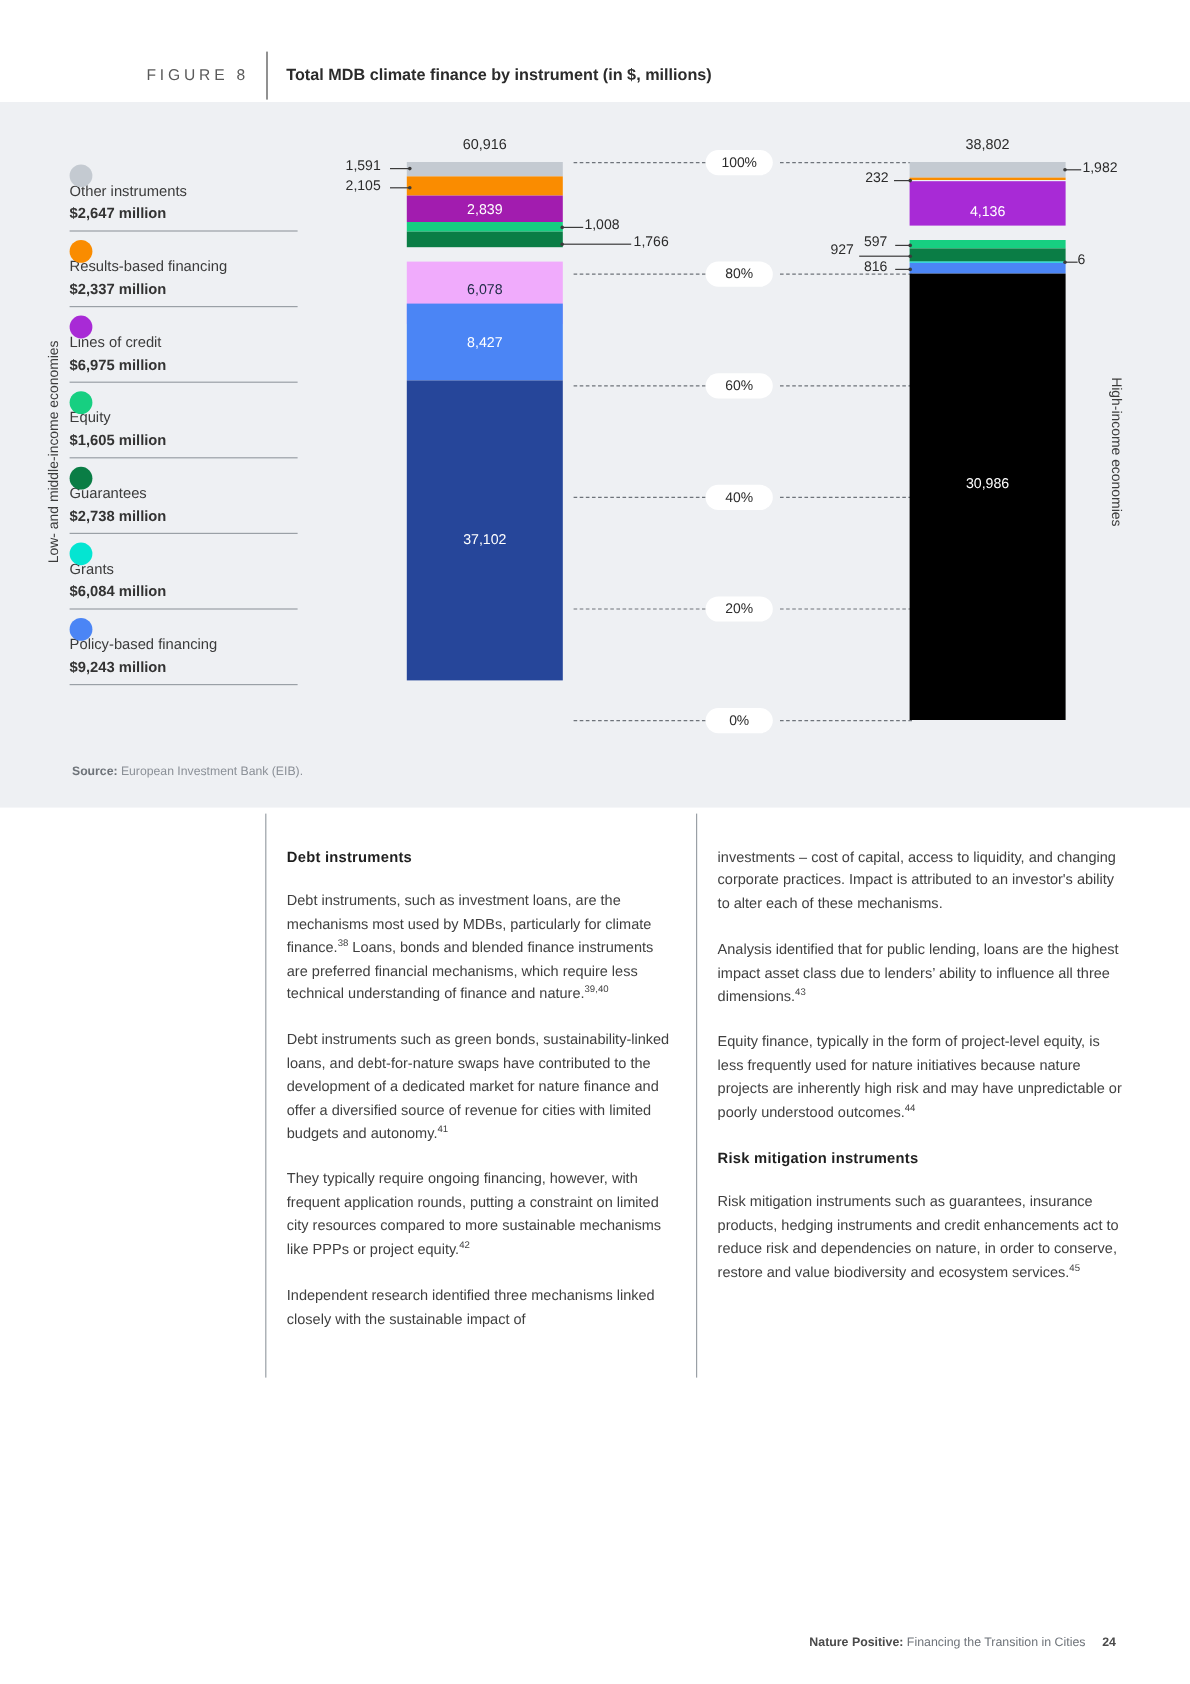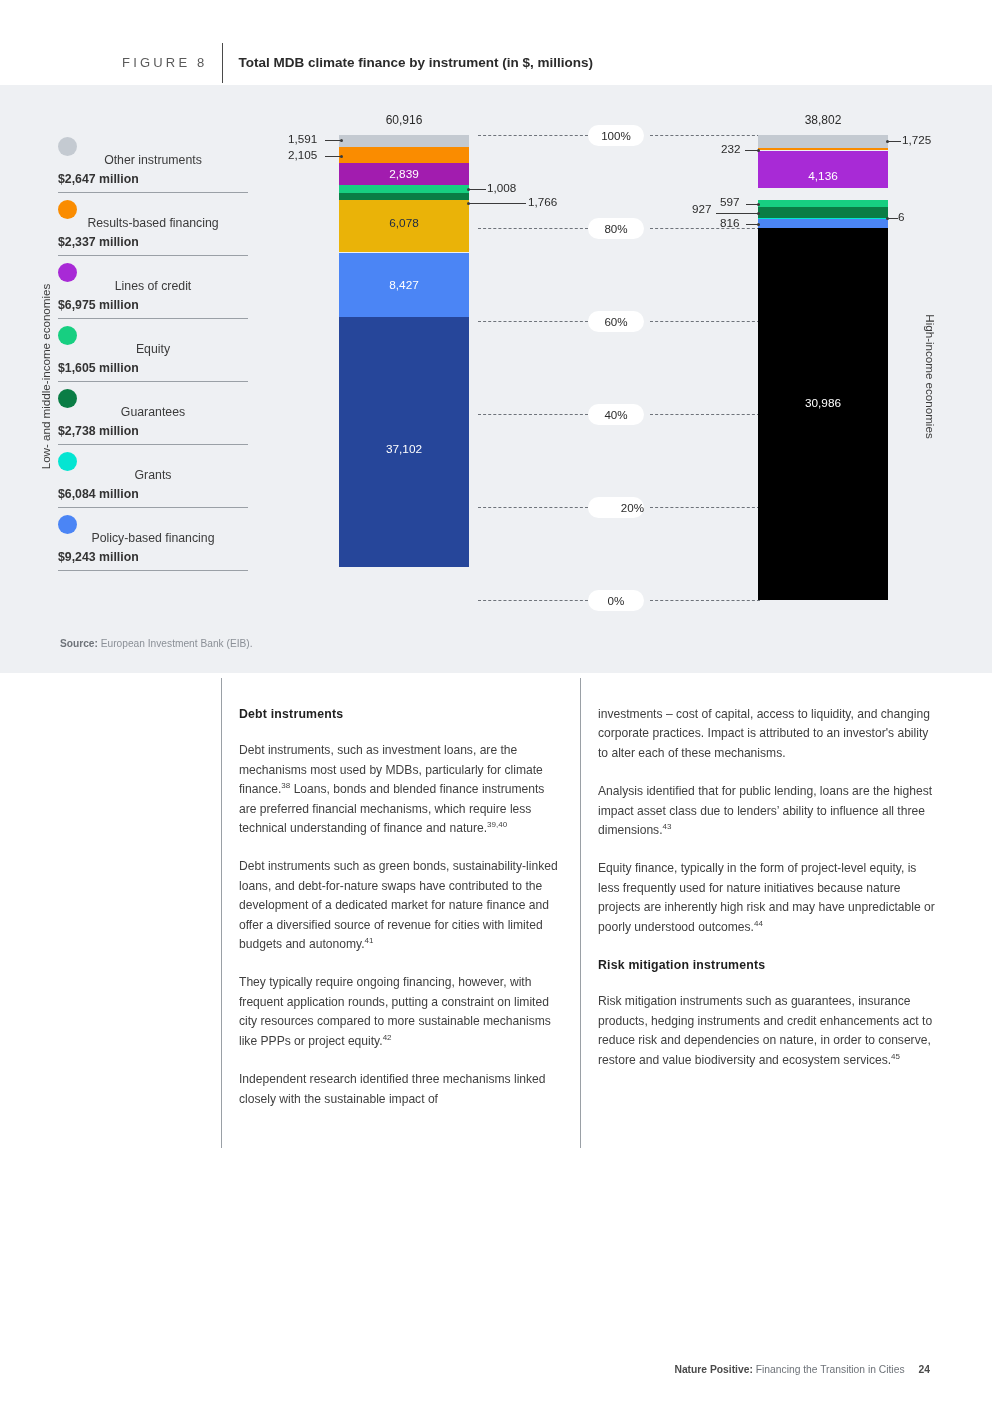--- a/index.html
+++ b/index.html
@@ -47,21 +47,21 @@
   }
   .legend-item.last{border-bottom:none;}
   .dot{
     position:absolute;left:0;top:7px;
     width:19px;height:19px;border-radius:50%;
   }
   .legend-text{
     margin-left:33px;
     font-size:12.3px;line-height:19.5px;color:#3b3b3b;
   }
-  .legend-name{display:block;text-align:center;}
+  .legend-name{display:block;}
   .legend-val{display:block;font-weight:bold;color:#333;}
 
   .source{
     position:absolute;left:60px;top:553px;
     font-size:10.2px;color:#8b9097;
   }
   .source b{color:#6e7379;font-weight:bold;}
 
   
   .chart{
@@ -223,41 +223,41 @@
     <div class="dash" style="left:478px;top:236px;width:110px;"></div>
     <div class="dash" style="left:650px;top:236px;width:110px;"></div>
     <div class="pct-pill" style="left:588px;top:226px;">60%</div>
 
     <div class="dash" style="left:478px;top:329px;width:110px;"></div>
     <div class="dash" style="left:650px;top:329px;width:110px;"></div>
     <div class="pct-pill" style="left:588px;top:319px;">40%</div>
 
     <div class="dash" style="left:478px;top:422px;width:110px;"></div>
     <div class="dash" style="left:650px;top:422px;width:110px;"></div>
-    <div class="pct-pill" style="left:588px;top:412px;text-align:right;">20%</div>
+    <div class="pct-pill" style="left:588px;top:412px;">20%</div>
 
     <div class="dash" style="left:478px;top:515px;width:110px;"></div>
     <div class="dash" style="left:650px;top:515px;width:110px;"></div>
     <div class="pct-pill" style="left:588px;top:505px;">0%</div>
 
     <div class="axis-title axis-left">Low- and middle-income economies</div>
     <div class="axis-title axis-right">High-income economies</div>
 
     <div class="bar-total" style="left:314px;top:28px;">60,916</div>
     <div class="bar-total" style="left:733px;top:28px;">38,802</div>
 
     <div class="bar" style="left:339px;top:50px;width:130px;height:465px;">
       <div class="seg" style="top:0px;height:12.1px;background:#c4cad1;"></div>
       <div class="seg" style="top:12.1px;height:16.1px;background:#fa8c00;"></div>
       <div class="seg" style="top:28.2px;height:21.7px;background:#a21caf;">
         <span class="seg-label" style="top:4px;">2,839</span>
       </div>
       <div class="seg" style="top:49.9px;height:7.7px;background:#17cf81;"></div>
       <div class="seg" style="top:57.6px;height:13.5px;background:#0a7d45;"></div>
-      <div class="seg" style="top:65px;height:52px;background:#eab308;">
+      <div class="seg" style="top:83px;height:52px;background:#f0abfc;">
         <span class="seg-label dark" style="top:16px;">6,078</span>
       </div>
       <div class="seg" style="top:117.5px;height:64.3px;background:#4b85f5;">
         <span class="seg-label" style="top:25px;">8,427</span>
       </div>
       <div class="seg" style="top:181.8px;height:250px;background:#26469a;">
         <span class="seg-label" style="top:125px;">37,102</span>
       </div>
     </div>
 
@@ -285,21 +285,21 @@
       </div>
       <div class="seg" style="top:65.1px;height:7.2px;background:#17cf81;"></div>
       <div class="seg" style="top:72.3px;height:11.1px;background:#0a7d45;"></div>
       <div class="seg" style="top:83.4px;height:0.1px;background:#04e5d2;"></div>
       <div class="seg" style="top:83.5px;height:9.8px;background:#4b85f5;"></div>
       <div class="seg" style="top:93.3px;height:371.7px;background:#000000;">
         <span class="seg-label" style="top:168px;">30,986</span>
       </div>
     </div>
 
-    <div class="callout" style="left:902px;top:48px;">1,725</div>
+    <div class="callout" style="left:902px;top:48px;">1,982</div>
     <div class="lead" style="left:888px;top:56px;width:13px;"></div>
     <div class="lead-dot" style="left:886px;top:55px;"></div>
 
     <div class="callout" style="left:721px;top:57px;">232</div>
     <div class="lead" style="left:745px;top:65px;width:14px;"></div>
     <div class="lead-dot" style="left:757px;top:64px;"></div>
 
     <div class="callout" style="left:720px;top:110px;">597</div>
     <div class="lead" style="left:746px;top:119px;width:13px;"></div>
     <div class="lead-dot" style="left:757px;top:118px;"></div>

